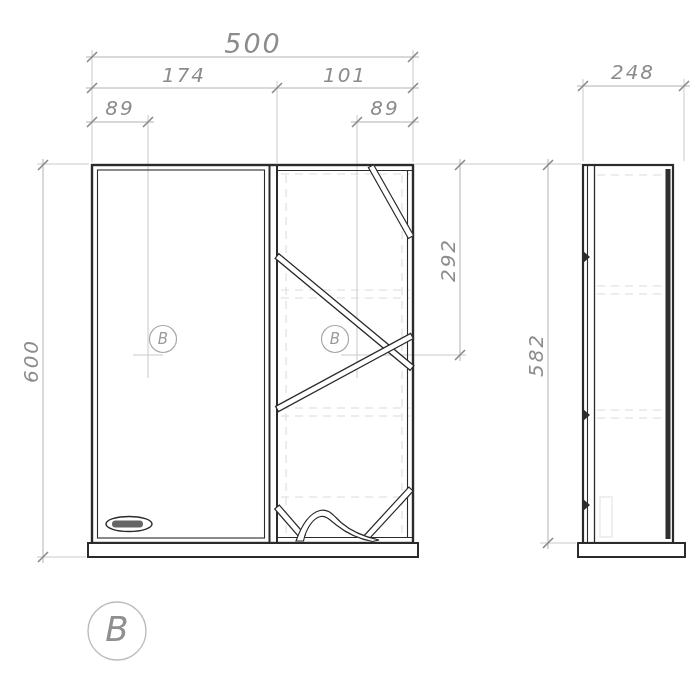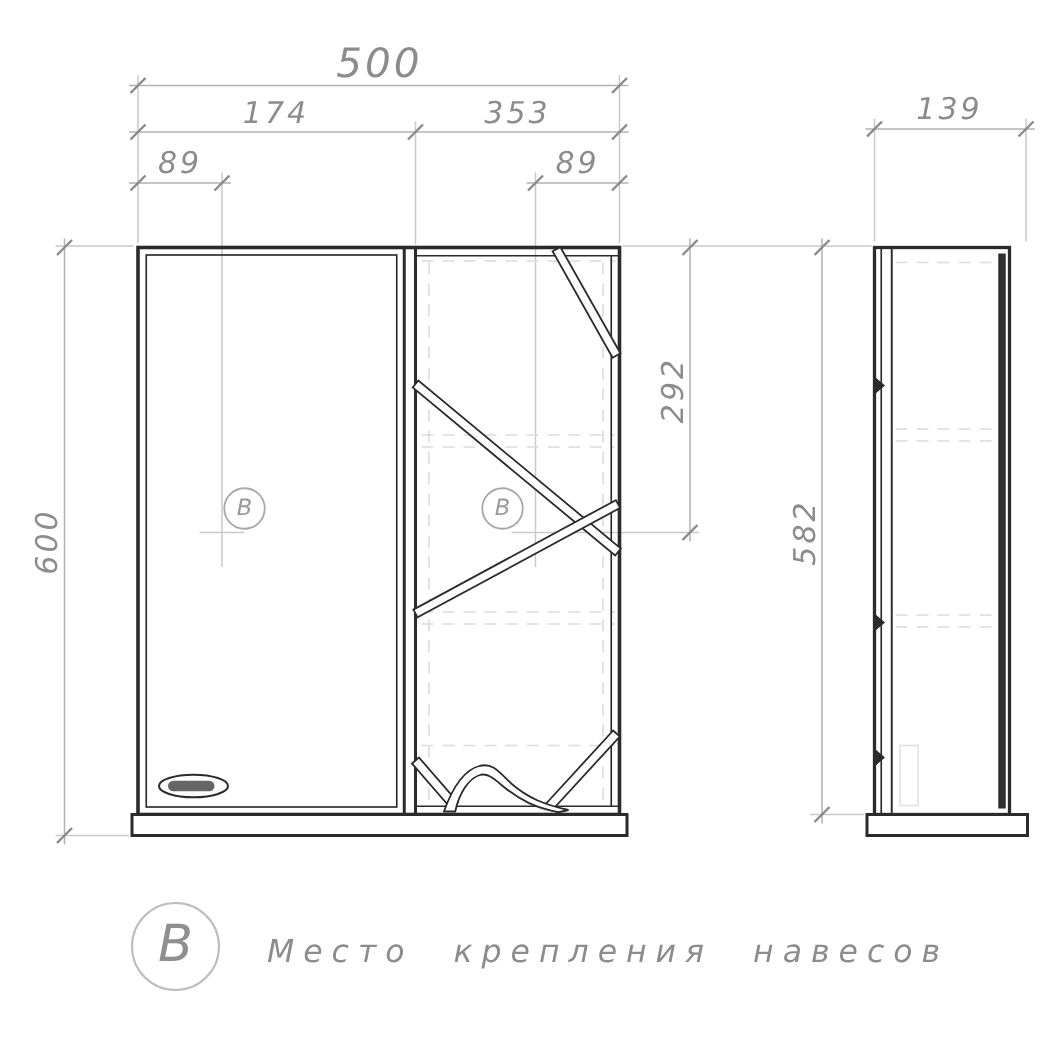--- a/index.html
+++ b/index.html
@@ -164,26 +164,25 @@
     <g fill="none" stroke="#a8a8a8" stroke-width="1.2">
       <circle cx="163" cy="339" r="13.5"></circle>
       <circle cx="335" cy="339" r="13.5"></circle>
     </g>
 
     <circle cx="117" cy="631" r="29" fill="none" stroke="#bdbdbd" stroke-width="1.4"></circle>
   </svg>
 
   <span class="dim-text big" style="left:253px;top:43px">500</span>
   <span class="dim-text" style="left:184px;top:75px">174</span>
-  <span class="dim-text" style="left:345px;top:75px">353</span>
+  <span class="dim-text" style="left:345px;top:75px">101</span>
   <span class="dim-text" style="left:120px;top:108px">89</span>
   <span class="dim-text" style="left:385px;top:108px">89</span>
   <span class="dim-text vertical" style="left:31px;top:361px">600</span>
   <span class="dim-text vertical" style="left:448px;top:260px">292</span>
-  <span class="dim-text" style="left:633px;top:72px">139</span>
+  <span class="dim-text" style="left:633px;top:72px">248</span>
   <span class="dim-text vertical" style="left:536px;top:355px">582</span>
 
   <span class="symbol-letter" style="left:163px;top:339px">В</span>
   <span class="symbol-letter" style="left:335px;top:339px">В</span>
 
   <span class="legend-letter" style="left:117px;top:631px">В</span>
-  <span class="legend-label" style="left:178px;top:634px">Место крепления навесов</span>
 </div>
 
 </body></html>

